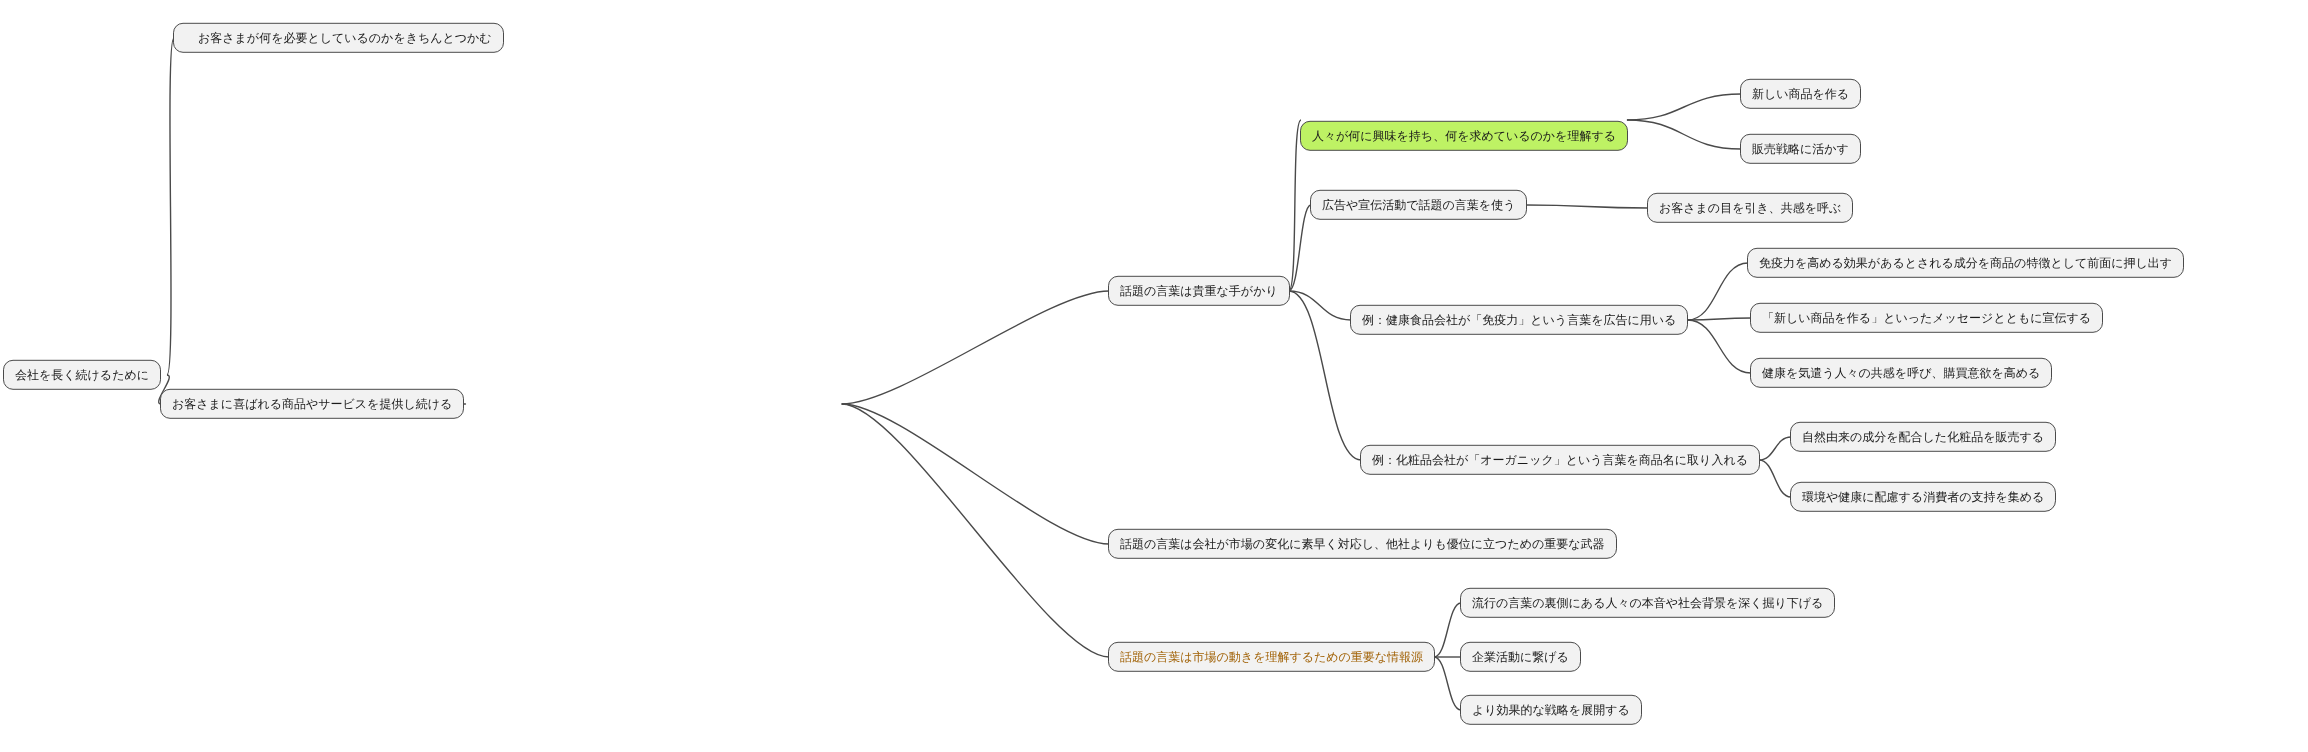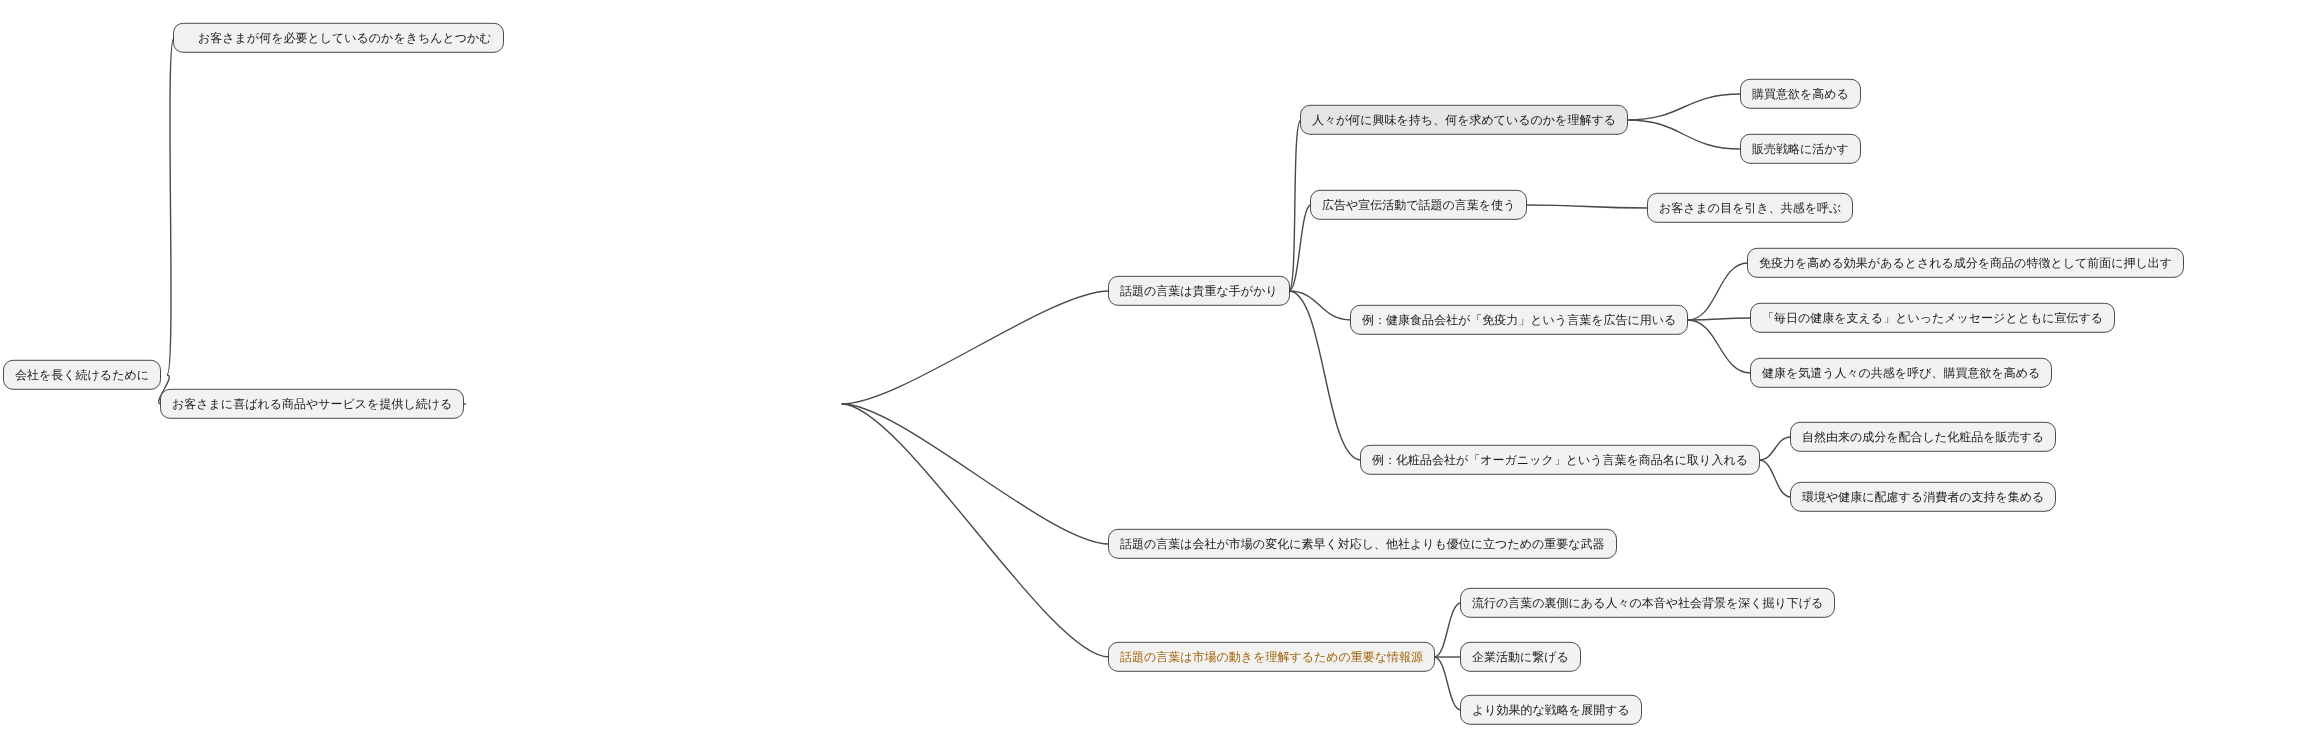--- a/index.html
+++ b/index.html
@@ -66,28 +66,28 @@
       <path d="M 841.65625 404 C 901.65625 404, 1049 657, 1109 657" fill="none" stroke="#4a4a4a" stroke-width="1.4"></path>
       <path d="M 1434.09375 657 C 1447.546875 657, 1447.546875 603, 1461 603" fill="none" stroke="#4a4a4a" stroke-width="1.4"></path>
       <path d="M 1434.09375 657 C 1447.546875 657, 1447.546875 657, 1461 657" fill="none" stroke="#4a4a4a" stroke-width="1.4"></path>
       <path d="M 1434.09375 657 C 1447.546875 657, 1447.546875 710, 1461 710" fill="none" stroke="#4a4a4a" stroke-width="1.4"></path>
     </svg>
 
 <div class="node" style="left: 3px; top: 375px; background: rgb(242, 242, 242); border-color: rgb(74, 74, 74); color: rgb(26, 26, 26);">会社を長く続けるために</div>
     <div class="node" style="left: 173px; top: 38px; background: rgb(242, 242, 242); border-color: rgb(74, 74, 74); color: rgb(26, 26, 26); padding-left: 24px;">お客さまが何を必要としているのかをきちんとつかむ</div>
     <div class="node" style="left: 160px; top: 404px; background: rgb(242, 242, 242); border-color: rgb(74, 74, 74); color: rgb(26, 26, 26);">お客さまに喜ばれる商品やサービスを提供し続ける</div>
     <div class="node" style="left: 1108px; top: 291px; background: rgb(242, 242, 242); border-color: rgb(74, 74, 74); color: rgb(26, 26, 26);">話題の言葉は貴重な手がかり</div>
-    <div class="node" style="left: 1300px; top: 120px; background: #e5e5e5; border-color: rgb(74, 74, 74); color: rgb(26, 26, 26);">人々が何に興味を持ち、何を求めているのかを理解する</div>
-    <div class="node" style="left: 1740px; top: 94px; background: rgb(242, 242, 242); border-color: rgb(74, 74, 74); color: rgb(26, 26, 26);">購買意欲を高める</div>
+    <div class="node" style="left: 1300px; top: 136px; background: #bef264; border-color: rgb(74, 74, 74); color: rgb(26, 26, 26);">人々が何に興味を持ち、何を求めているのかを理解する</div>
+    <div class="node" style="left: 1740px; top: 94px; background: rgb(242, 242, 242); border-color: rgb(74, 74, 74); color: rgb(26, 26, 26);">新しい商品を作る</div>
     <div class="node" style="left: 1740px; top: 149px; background: rgb(242, 242, 242); border-color: rgb(74, 74, 74); color: rgb(26, 26, 26);">販売戦略に活かす</div>
     <div class="node" style="left: 1310px; top: 205px; background: rgb(242, 242, 242); border-color: rgb(74, 74, 74); color: rgb(26, 26, 26);">広告や宣伝活動で話題の言葉を使う</div>
     <div class="node" style="left: 1647px; top: 208px; background: rgb(242, 242, 242); border-color: rgb(74, 74, 74); color: rgb(26, 26, 26);">お客さまの目を引き、共感を呼ぶ</div>
     <div class="node" style="left: 1350px; top: 320px; background: rgb(242, 242, 242); border-color: rgb(74, 74, 74); color: rgb(26, 26, 26);">例：健康食品会社が「免疫力」という言葉を広告に用いる</div>
     <div class="node" style="left: 1747px; top: 263px; background: rgb(242, 242, 242); border-color: rgb(74, 74, 74); color: rgb(26, 26, 26);">免疫力を高める効果があるとされる成分を商品の特徴として前面に押し出す</div>
-    <div class="node" style="left: 1750px; top: 318px; background: rgb(242, 242, 242); border-color: rgb(74, 74, 74); color: rgb(26, 26, 26);">「毎日の健康を支える」といったメッセージとともに宣伝する</div>
+    <div class="node" style="left: 1750px; top: 318px; background: rgb(242, 242, 242); border-color: rgb(74, 74, 74); color: rgb(26, 26, 26);">「新しい商品を作る」といったメッセージとともに宣伝する</div>
     <div class="node" style="left: 1750px; top: 373px; background: rgb(242, 242, 242); border-color: rgb(74, 74, 74); color: rgb(26, 26, 26);">健康を気遣う人々の共感を呼び、購買意欲を高める</div>
     <div class="node" style="left: 1360px; top: 460px; background: rgb(242, 242, 242); border-color: rgb(74, 74, 74); color: rgb(26, 26, 26);">例：化粧品会社が「オーガニック」という言葉を商品名に取り入れる</div>
     <div class="node" style="left: 1790px; top: 437px; background: rgb(242, 242, 242); border-color: rgb(74, 74, 74); color: rgb(26, 26, 26);">自然由来の成分を配合した化粧品を販売する</div>
     <div class="node" style="left: 1790px; top: 497px; background: rgb(242, 242, 242); border-color: rgb(74, 74, 74); color: rgb(26, 26, 26); border-radius: 11px;">環境や健康に配慮する消費者の支持を集める</div>
     <div class="node" style="left: 1108px; top: 544px; background: rgb(242, 242, 242); border-color: rgb(74, 74, 74); color: rgb(26, 26, 26); text-align: right;">話題の言葉は会社が市場の変化に素早く対応し、他社よりも優位に立つための重要な武器</div>
     <div class="node" style="left: 1108px; top: 657px; background: rgb(242, 242, 242); border-color: rgb(74, 74, 74); color: #a16207;">話題の言葉は市場の動きを理解するための重要な情報源</div>
     <div class="node" style="left: 1460px; top: 603px; background: rgb(242, 242, 242); border-color: rgb(74, 74, 74); color: rgb(26, 26, 26);">流行の言葉の裏側にある人々の本音や社会背景を深く掘り下げる</div>
     <div class="node" style="left: 1460px; top: 657px; background: rgb(242, 242, 242); border-color: rgb(74, 74, 74); color: rgb(26, 26, 26);">企業活動に繋げる</div>
     <div class="node" style="left: 1460px; top: 710px; background: rgb(242, 242, 242); border-color: rgb(74, 74, 74); color: rgb(26, 26, 26);">より効果的な戦略を展開する</div>
   </div>

